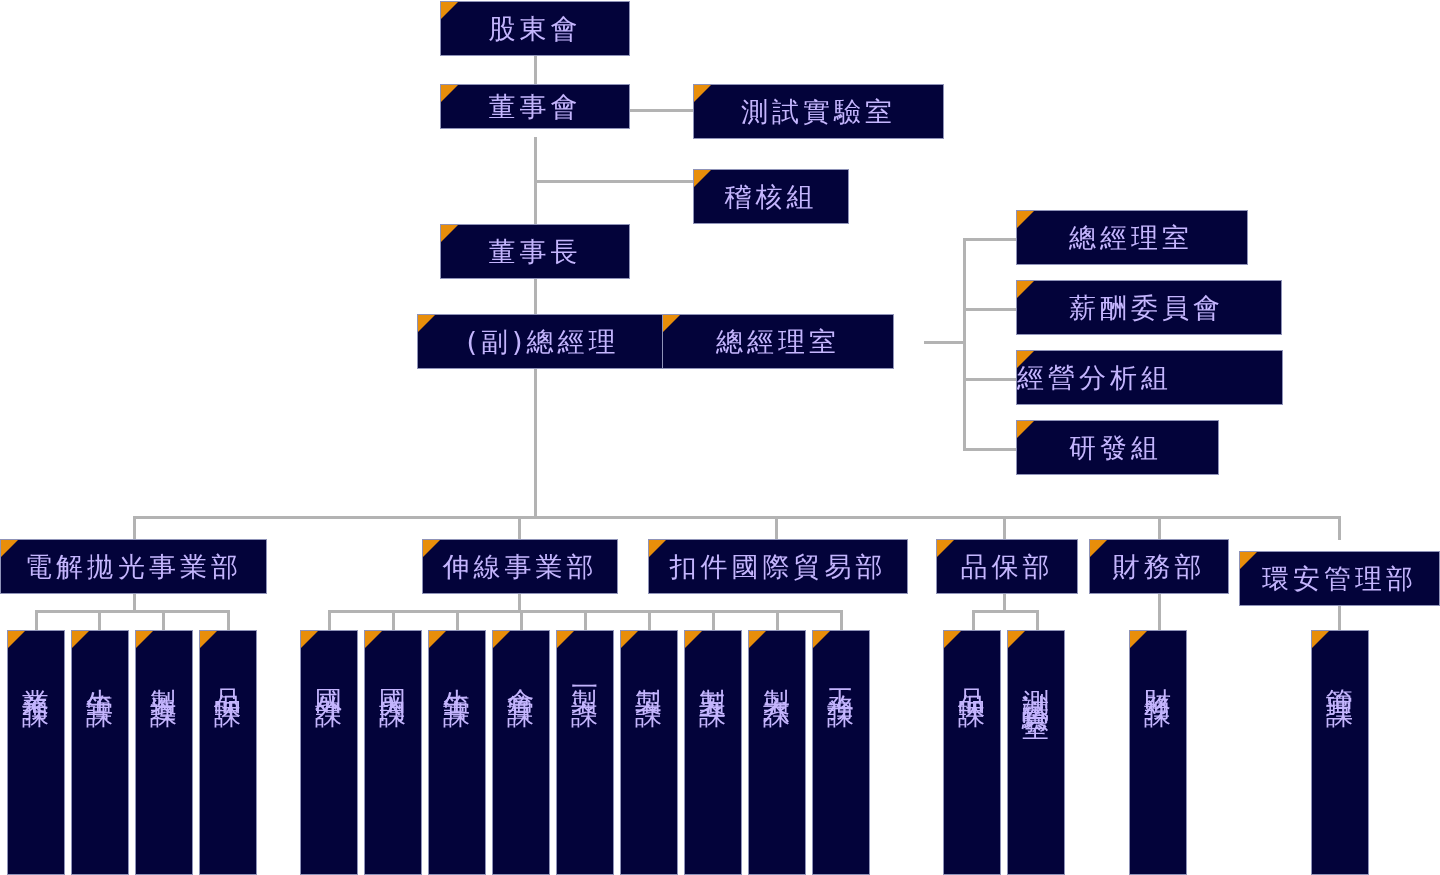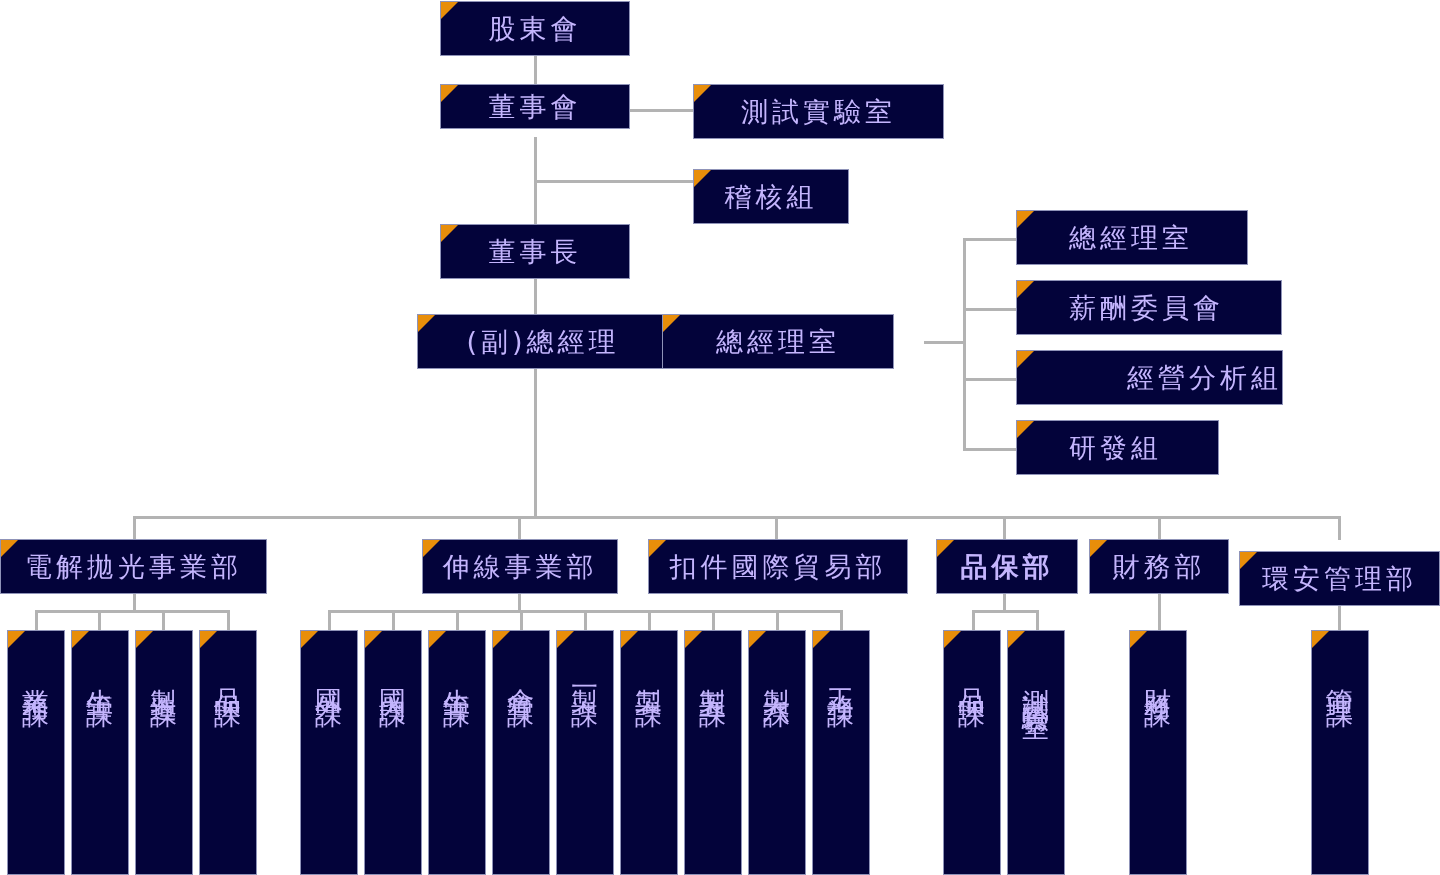--- a/index.html
+++ b/index.html
@@ -88,37 +88,37 @@
 <div class="box" style="left:662px;top:314px;width:232px;height:55px;">
     <span>總經理室</span>
   </div>
 
 <div class="box" style="left:1016px;top:210px;width:232px;height:55px;justify-content:flex-start;padding-left:52px;">
     <span>總經理室</span>
   </div>
 <div class="box" style="left:1016px;top:280px;width:266px;height:55px;justify-content:flex-start;padding-left:52px;">
     <span>薪酬委員會</span>
   </div>
-<div class="box" style="left:1016px;top:350px;width:267px;height:55px;justify-content:flex-end;">
+<div class="box" style="left:1016px;top:350px;width:267px;height:55px;justify-content:flex-start;">
     <span>經營分析組</span>
   </div>
 <div class="box" style="left:1016px;top:420px;width:203px;height:55px;justify-content:flex-start;padding-left:52px;">
     <span>研發組</span>
   </div>
 
 <div class="box" style="left:0px;top:539px;width:267px;height:55px;">
     <span>電解拋光事業部</span>
   </div>
 <div class="box" style="left:422px;top:539px;width:196px;height:55px;">
     <span>伸線事業部</span>
   </div>
 <div class="box" style="left:648px;top:539px;width:260px;height:55px;">
     <span>扣件國際貿易部</span>
   </div>
-<div class="box" style="left:936px;top:539px;width:142px;height:55px;font-weight:bold;">
+<div class="box" style="left:936px;top:539px;width:142px;height:55px;">
     <span>品保部</span>
   </div>
 <div class="box" style="left:1089px;top:539px;width:140px;height:55px;">
     <span>財務部</span>
   </div>
 <div class="box" style="left:1239px;top:539px;width:201px;height:55px;margin-top:12px;">
     <span>環安管理部</span>
   </div>
 
 <div class="box vbox" style="left:7px;top:630px;width:58px;height:245px;">

